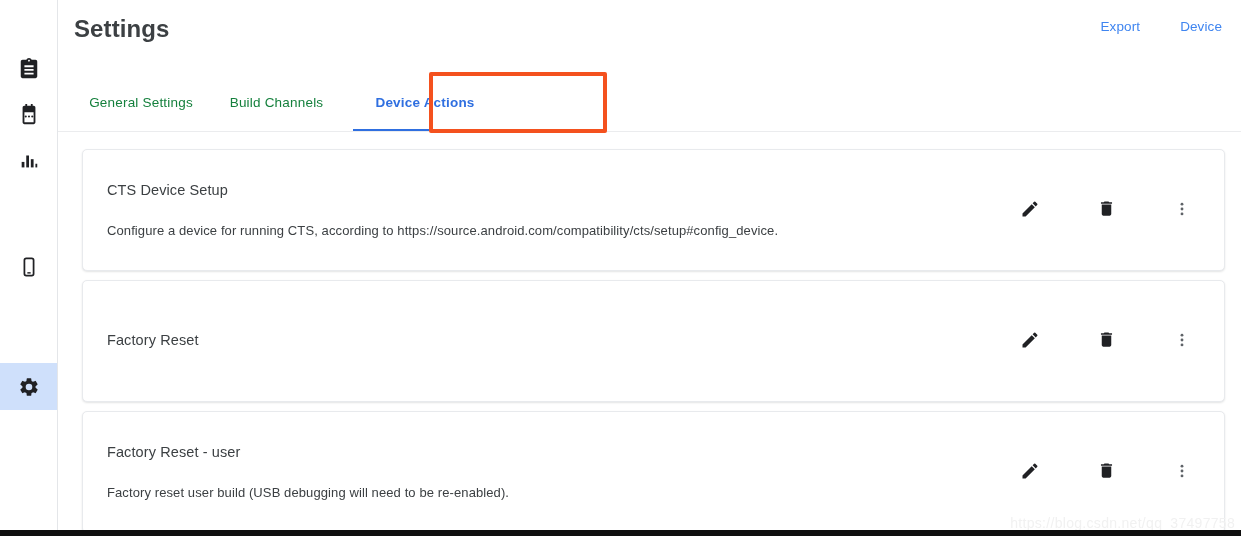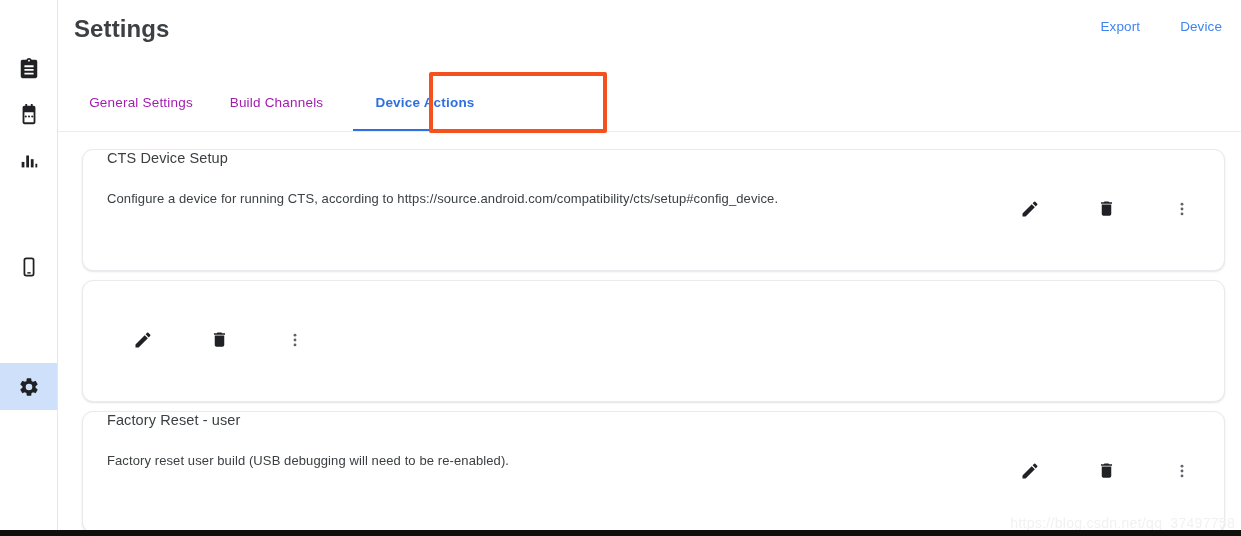--- a/index.html
+++ b/index.html
@@ -44,21 +44,21 @@
 
   
   .tabs {
     position: absolute; left: 0; top: 74px; right: 0; height: 58px;
     border-bottom: 1px solid #ebecee;
   }
   .tabstrip { position: absolute; left: 16px; top: 0; display: flex; }
   .tab {
     position: relative; height: 57px;
     display: flex; align-items: center; justify-content: center;
-    font-size: 13.5px; color: #a21caf; letter-spacing: .2px;
+    font-size: 13.5px; color: #15803d; letter-spacing: .2px;
     cursor: pointer; padding: 0 24px; white-space: nowrap;
   }
   .tab.active { color: #2f6fe0; font-weight: bold; }
   .tab.active::after {
     content: ""; position: absolute; left: 8px; right: 8px; bottom: 0;
     height: 2.5px; background: #2f6fe0;
   }
   .tab-0 { width: 134px; }
   .tab-1 { width: 137px; }
   .tab-2 { width: 160px; text-align: right; }
@@ -73,25 +73,25 @@
   }
 
   
   .card-list {
     position: absolute; left: 24px; right: 16px; top: 149px; bottom: 0;
   }
   .card {
     position: relative;
     background: #ffffff;
     border: 1px solid #e8eaed;
-    border-radius: 11px;
+    border-radius: 5px;
     box-shadow: 0 1px 2px rgba(60,64,67,.14);
     margin-bottom: 9px;
     padding: 0 24px;
-    display: flex; 
+    display: flex; align-items: center;
   }
   .card-h120 { height: 122px; }
   .card-text { flex: 1 1 auto; min-width: 0; }
   .card-title {
     font-size: 14.5px; color: #3c4043; letter-spacing: .1px;
     line-height: 1.2;
   }
   .card-desc {
     font-size: 13px; color: #3c4043; letter-spacing: .1px;
     margin-top: 24px; line-height: 1.2; white-space: nowrap;
@@ -216,20 +216,23 @@
                 <circle cx="12" cy="5.5" r="1.9"></circle>
                   <circle cx="12" cy="12" r="1.9"></circle>
                   <circle cx="12" cy="18.5" r="1.9"></circle>
               </svg>
             </span>
           </button>
         </div>
       </div>
 
       <div class="card card-h120">
+        <div class="card-text">
+          <div class="card-title">Factory Reset</div>
+        </div>
         <div class="card-actions">
           <button class="icon-btn">
             <span>
               <svg width="20" height="20" viewBox="0 0 24 24" fill="#202124" aria-hidden="true">
                 <path d="M3 17.25V21h3.75L17.81 9.94l-3.75-3.75L3 17.25zM20.71 7.04a1 1 0 0 0 0-1.41l-2.34-2.34a1 1 0 0 0-1.41 0l-1.83 1.83 3.75 3.75 1.83-1.83z"></path>
               </svg>
             </span>
           </button>
           <button class="icon-btn">
             <span>

